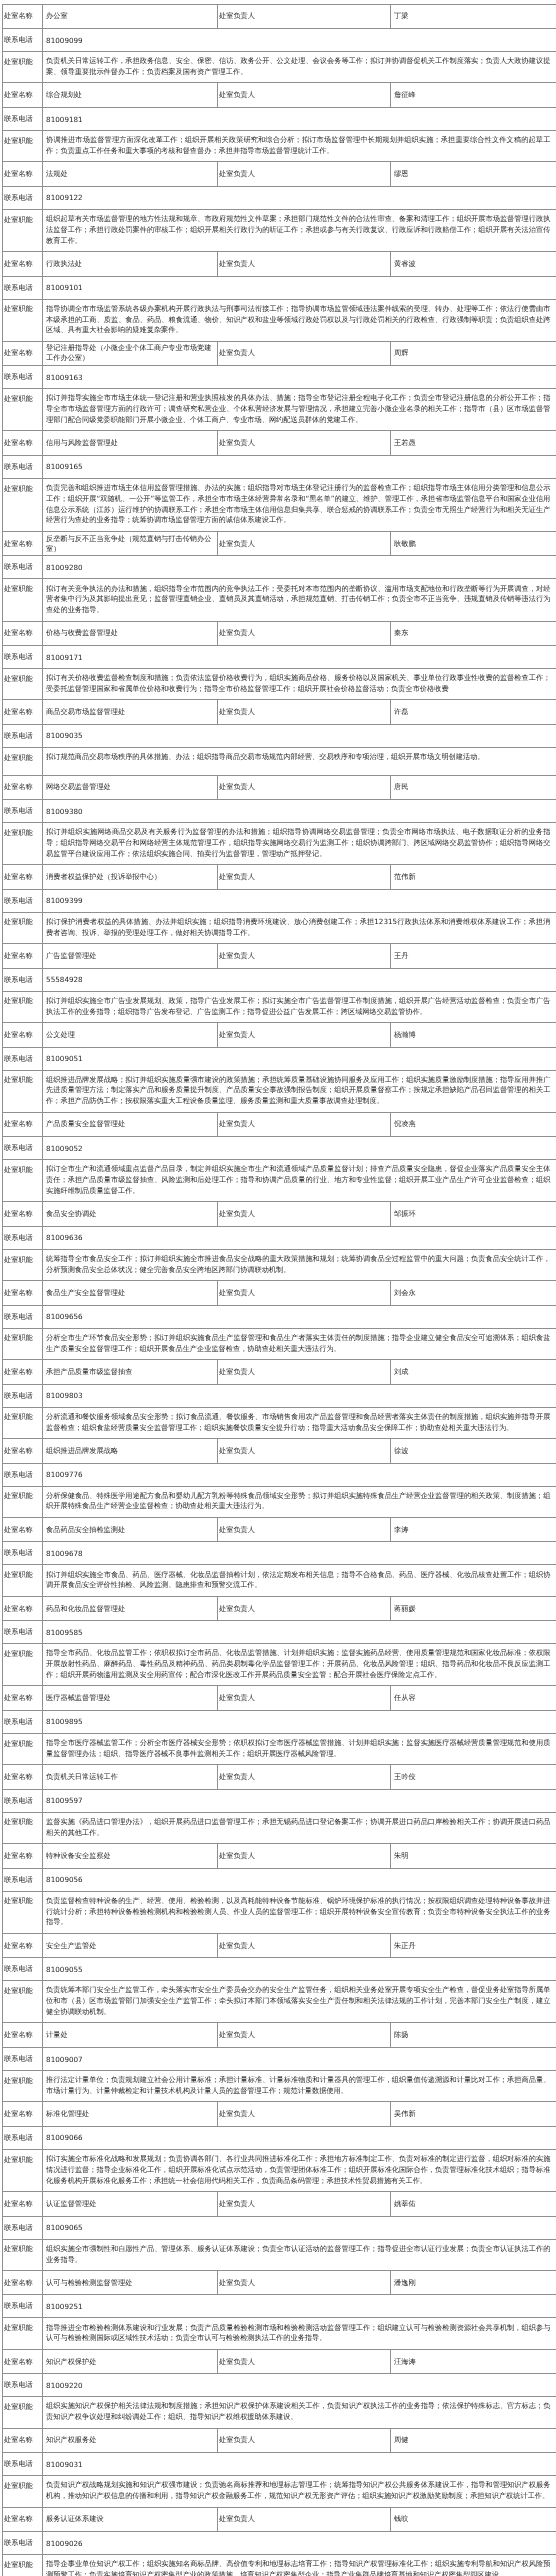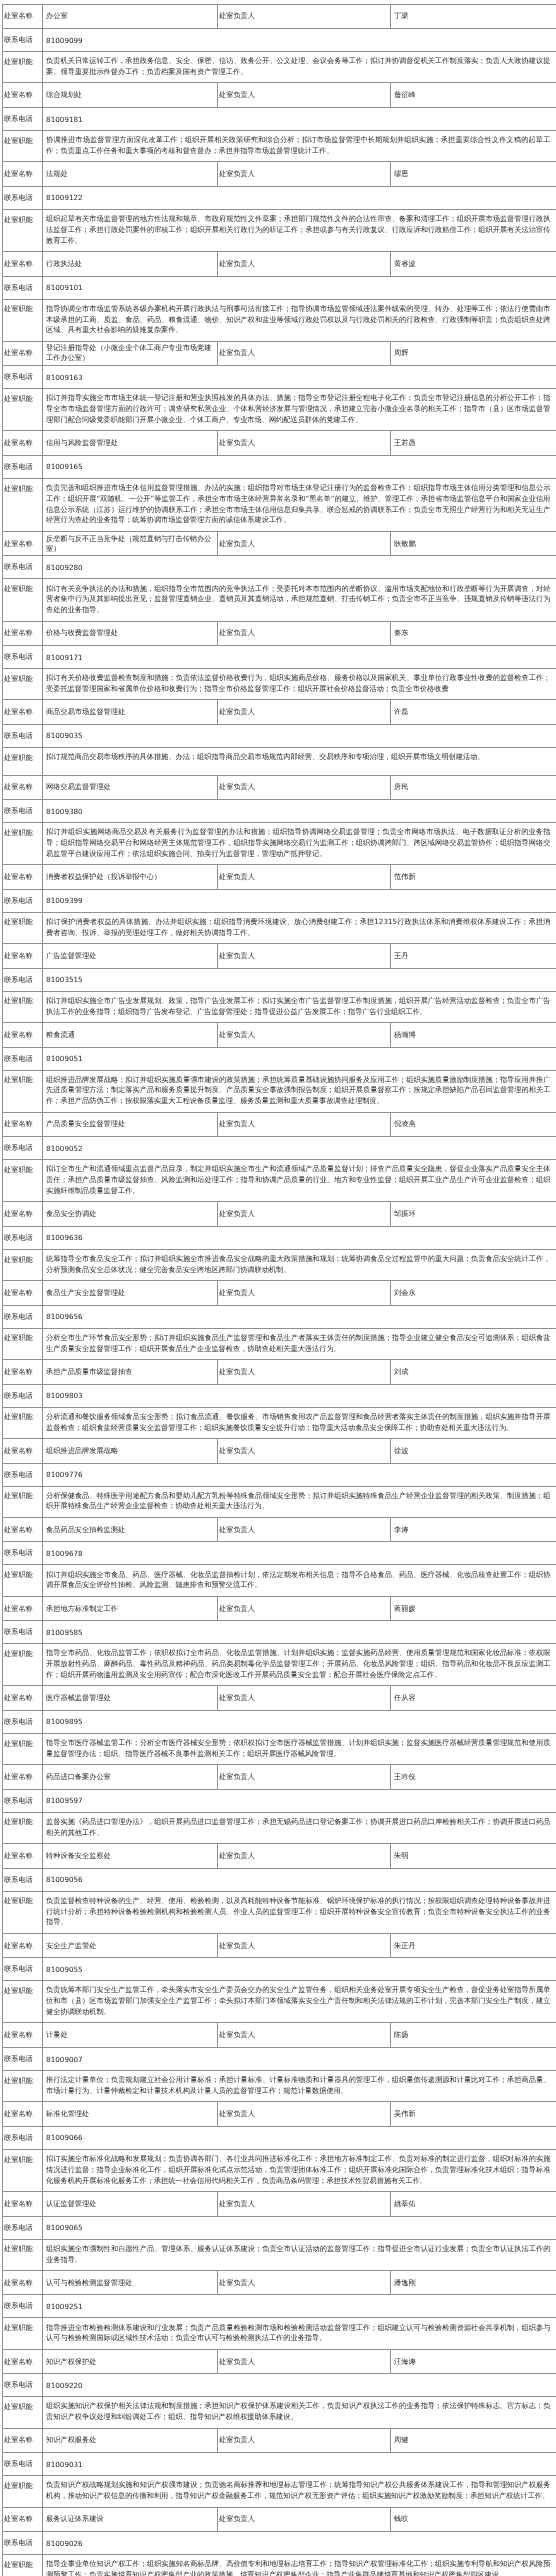--- a/index.html
+++ b/index.html
@@ -251,32 +251,32 @@
 
   <tbody>
     <tr class="name-row">
       <td class="lbl">处室名称</td>
       <td class="val">广告监督管理处</td>
       <td class="lbl">处室负责人</td>
       <td class="val">王丹</td>
     </tr>
     <tr class="phone-row">
       <td class="lbl">联系电话</td>
-      <td class="val" colspan="3">81003515</td>
-    </tr>
-    <tr class="func-row">
-      <td class="lbl">处室职能</td>
-      <td class="val func-val" colspan="3">拟订并组织实施全市广告业发展规划、政策，指导广告业发展工作；拟订实施全市广告监督管理工作制度措施，组织开展广告经营活动监督检查；负责全市广告执法工作的业务指导；组织指导广告发布登记、广告监督管理处；指导促进公益广告发展工作；指导广告行业组织工作。</td>
-    </tr>
-  </tbody>
-
-  <tbody>
-    <tr class="name-row">
-      <td class="lbl">处室名称</td>
-      <td class="val">粮食流通</td>
+      <td class="val" colspan="3">55584928</td>
+    </tr>
+    <tr class="func-row">
+      <td class="lbl">处室职能</td>
+      <td class="val func-val" colspan="3">拟订并组织实施全市广告业发展规划、政策，指导广告业发展工作；拟订实施全市广告监督管理工作制度措施，组织开展广告经营活动监督检查；负责全市广告执法工作的业务指导；组织指导广告发布登记、广告监测工作；指导促进公益广告发展工作；跨区域网络交易监管协作。</td>
+    </tr>
+  </tbody>
+
+  <tbody>
+    <tr class="name-row">
+      <td class="lbl">处室名称</td>
+      <td class="val">公文处理</td>
       <td class="lbl">处室负责人</td>
       <td class="val">杨瀚博</td>
     </tr>
     <tr class="phone-row">
       <td class="lbl">联系电话</td>
       <td class="val" colspan="3">81009051</td>
     </tr>
     <tr class="func-row">
       <td class="lbl">处室职能</td>
       <td class="val func-val" colspan="3">组织推进品牌发展战略；拟订并组织实施质量强市建设的政策措施；承担统筹质量基础设施协同服务及应用工作；组织实施质量激励制度措施；指导应用并推广先进质量管理方法；制定落实产品和服务质量提升制度、产品质量安全事故强制报告制度；组织开展质量督察工作；按规定承担缺陷产品召回监督管理的相关工作；承担产品防伪工作；按权限落实重大工程设备质量监理、服务质量监测和重大质量事故调查处理制度。</td>
@@ -381,21 +381,21 @@
     </tr>
     <tr class="func-row">
       <td class="lbl">处室职能</td>
       <td class="val func-val" colspan="3">拟订并组织实施全市食品、药品、医疗器械、化妆品监督抽检计划，依法定期发布相关信息；指导不合格食品、药品、医疗器械、化妆品核查处置工作；组织协调开展食品安全评价性抽检、风险监测、隐患排查和预警交流工作。</td>
     </tr>
   </tbody>
 
   <tbody>
     <tr class="name-row">
       <td class="lbl">处室名称</td>
-      <td class="val">承担地方标准制定工作</td>
+      <td class="val">药品和化妆品监督管理处</td>
       <td class="lbl">处室负责人</td>
       <td class="val">蒋丽媛</td>
     </tr>
     <tr class="phone-row">
       <td class="lbl">联系电话</td>
       <td class="val" colspan="3">81009585</td>
     </tr>
     <tr class="func-row">
       <td class="lbl">处室职能</td>
       <td class="val func-val" colspan="3">指导全市药品、化妆品监管工作；依职权拟订全市药品、化妆品监管措施、计划并组织实施；监督实施药品经营、使用质量管理规范和国家化妆品标准；依权限开展放射性药品、麻醉药品、毒性药品及精神药品、药品类易制毒化学品监督管理工作；开展药品、化妆品风险管理；组织、指导药品和化妆品不良反应监测工作；组织开展药物滥用监测及安全用药宣传；配合市深化医改工作开展药品质量安全监管；配合开展社会医疗保险定点工作。</td>
@@ -415,21 +415,21 @@
     </tr>
     <tr class="func-row">
       <td class="lbl">处室职能</td>
       <td class="val func-val" colspan="3">指导全市医疗器械监管工作；分析全市医疗器械安全形势；依职权拟订全市医疗器械监管措施、计划并组织实施；监督实施医疗器械经营质量管理规范和使用质量监督管理办法；组织、指导医疗器械不良事件监测相关工作；组织开展医疗器械风险管理。</td>
     </tr>
   </tbody>
 
   <tbody>
     <tr class="name-row">
       <td class="lbl">处室名称</td>
-      <td class="val">药品进口备案办公室</td>
+      <td class="val">负责机关日常运转工作</td>
       <td class="lbl">处室负责人</td>
       <td class="val">王吟佼</td>
     </tr>
     <tr class="phone-row">
       <td class="lbl">联系电话</td>
       <td class="val" colspan="3">81009597</td>
     </tr>
     <tr class="func-row">
       <td class="lbl">处室职能</td>
       <td class="val func-val" colspan="3">监督实施《药品进口管理办法》，组织开展药品进口监督管理工作；承担无锡药品进口登记备案工作；协调开展进口药品口岸检验相关工作；协调开展进口药品相关的其他工作。</td>

